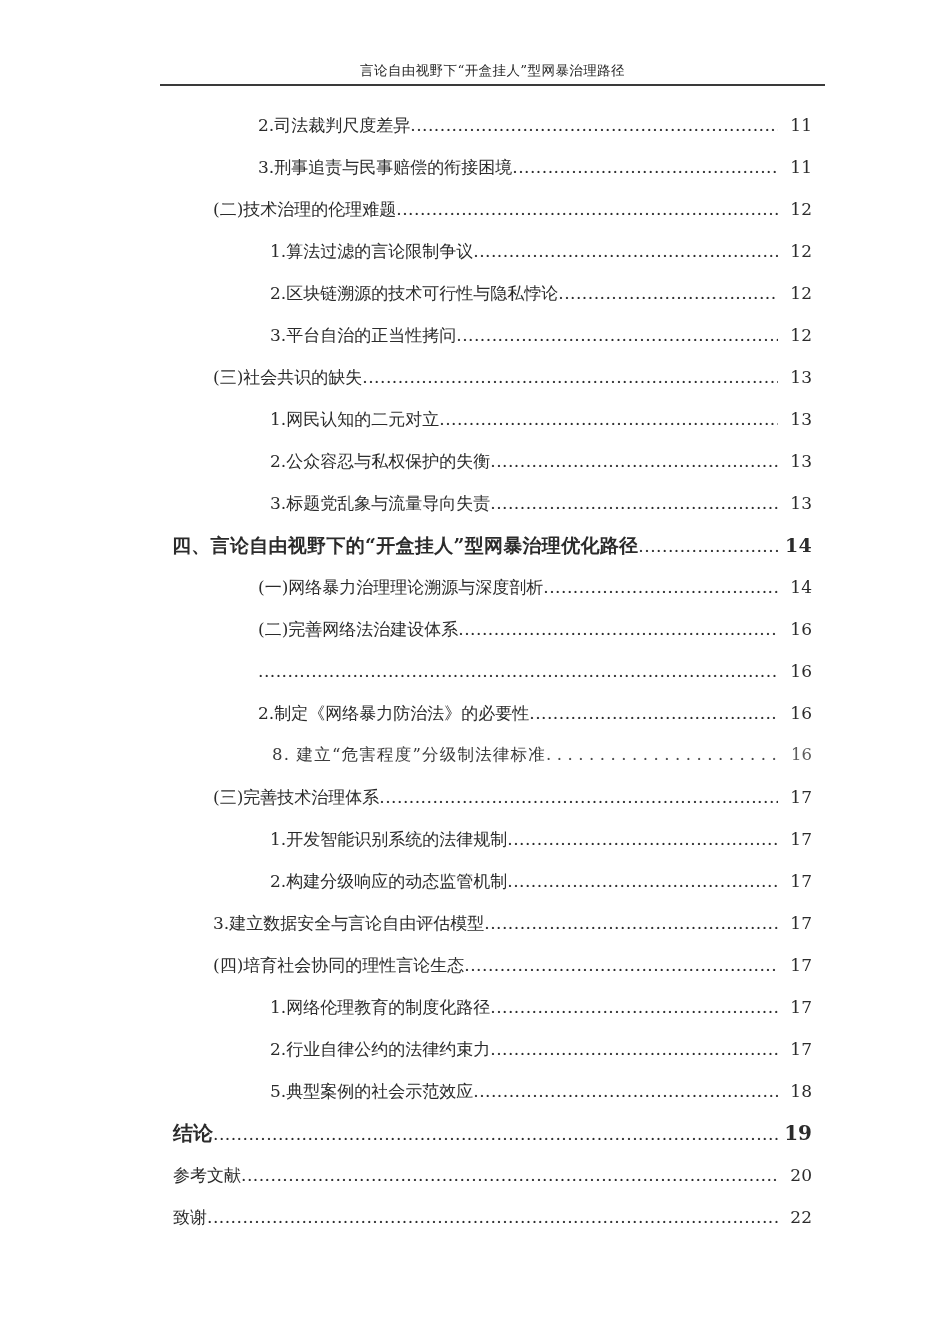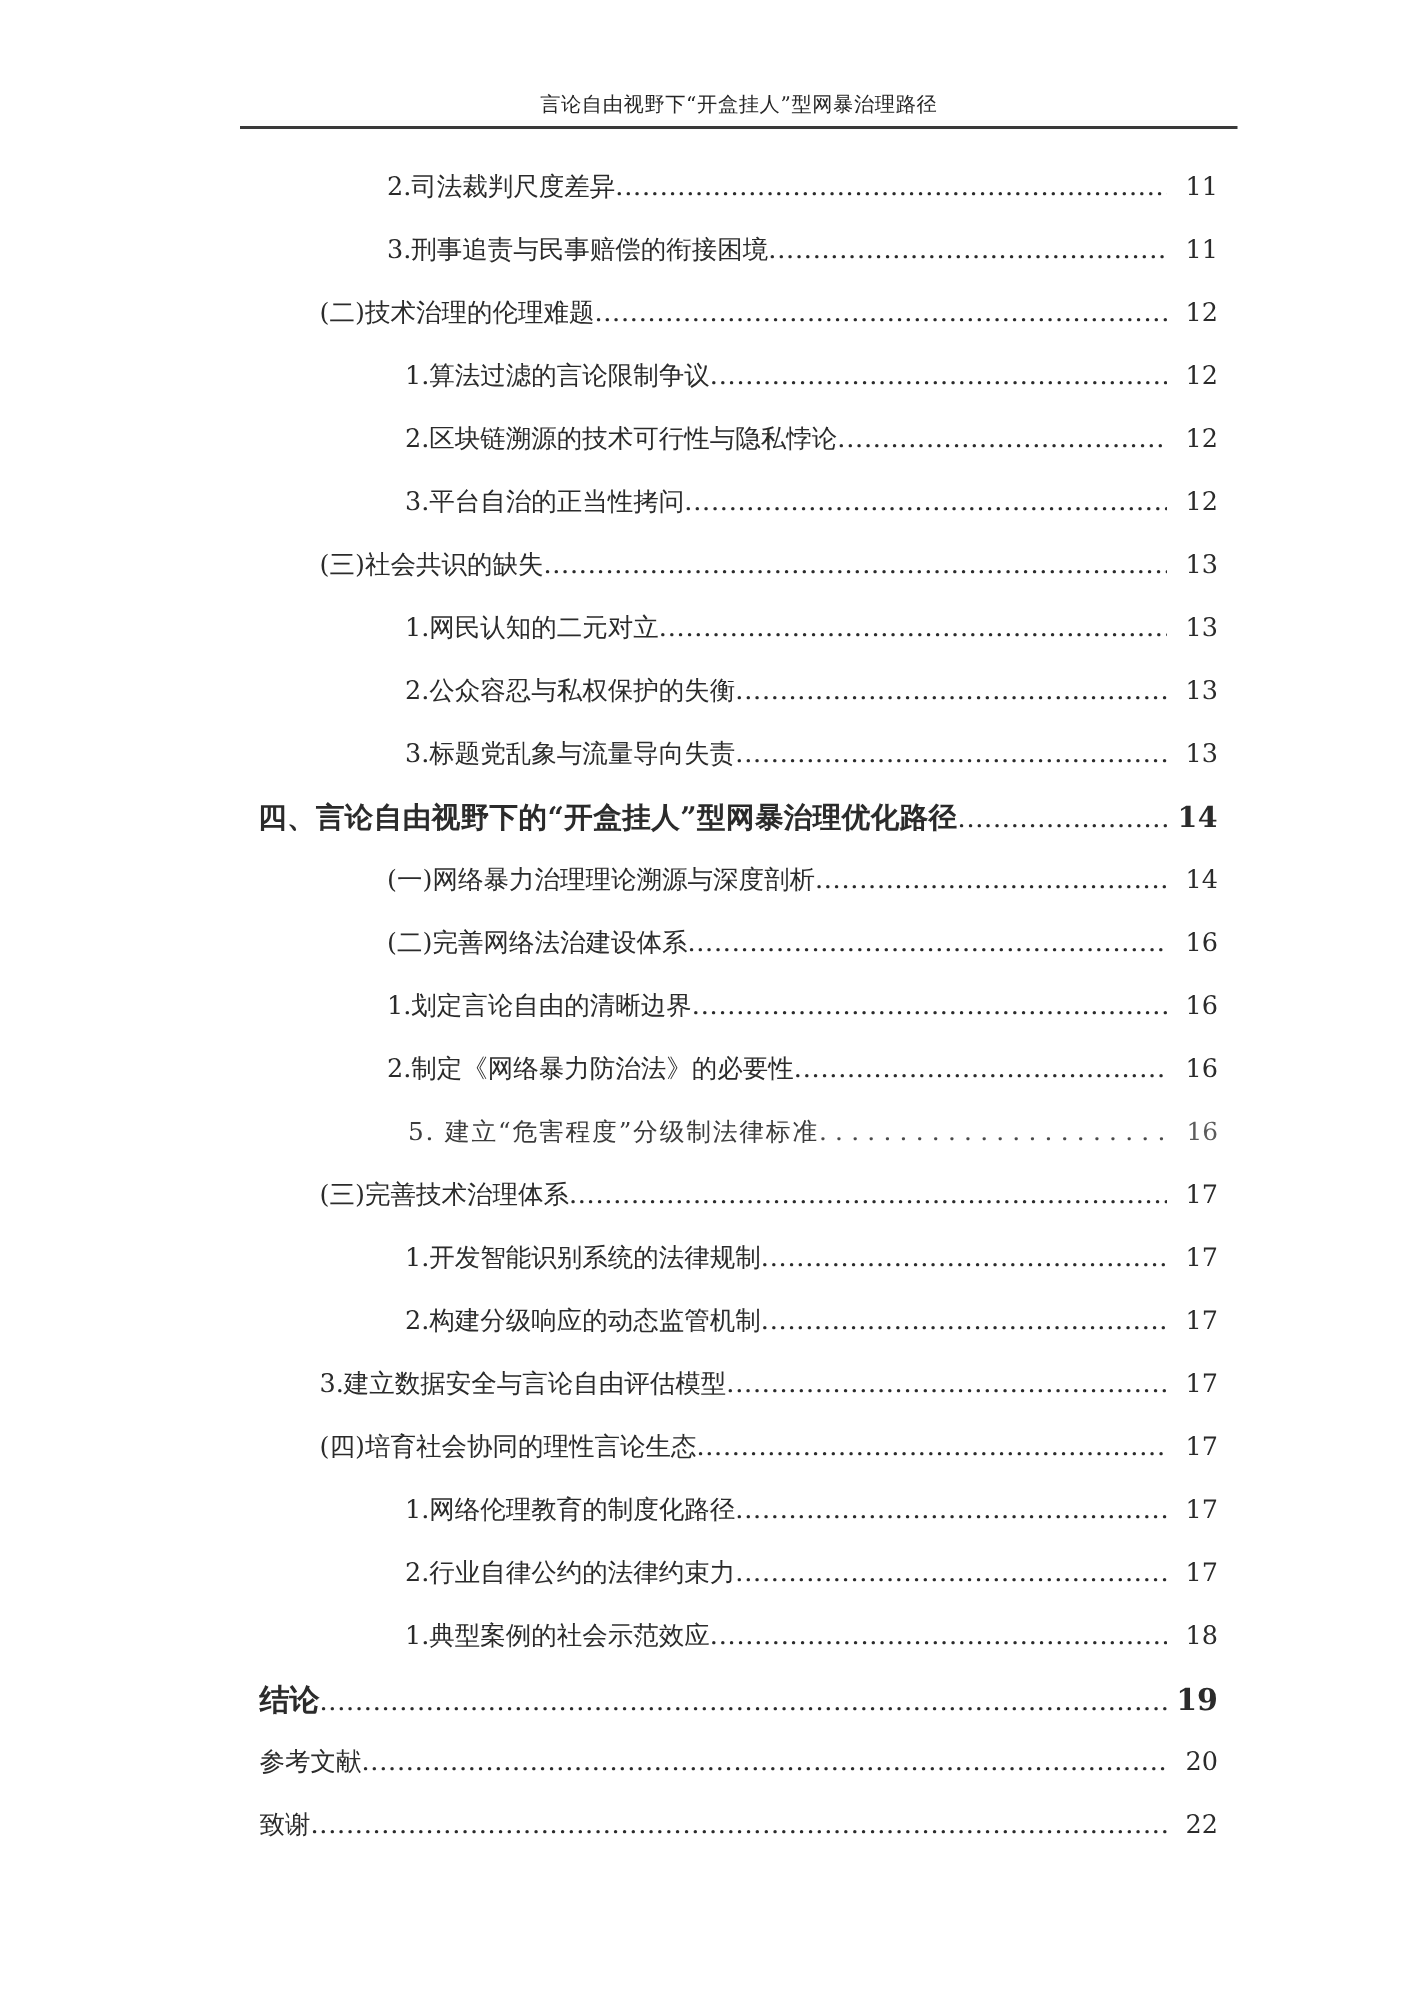--- a/index.html
+++ b/index.html
@@ -234,35 +234,34 @@
     </div>
     <div class="toc-row lvl-b">
       <div class="toc-line">
         <span class="toc-title">(二)完善网络法治建设体系</span>
         <span class="toc-leader"></span>
         <span class="toc-page">16</span>
       </div>
     </div>
     <div class="toc-row lvl-b">
       <div class="toc-line">
-        <span class="toc-title">1.划定言论自由的清晰边界</span>
         <span class="toc-leader"></span>
         <span class="toc-page">16</span>
       </div>
     </div>
     <div class="toc-row lvl-b">
       <div class="toc-line">
         <span class="toc-title">2.制定《网络暴力防治法》的必要性</span>
         <span class="toc-leader"></span>
         <span class="toc-page">16</span>
       </div>
     </div>
     <div class="toc-row lvl-d alt-font">
       <div class="toc-line">
-        <span class="toc-title">5. 建立“危害程度”分级制法律标准</span>
+        <span class="toc-title">8. 建立“危害程度”分级制法律标准</span>
         <span class="toc-leader"></span>
         <span class="toc-page">16</span>
       </div>
     </div>
     <div class="toc-row lvl-a">
       <div class="toc-line">
         <span class="toc-title">(三)完善技术治理体系</span>
         <span class="toc-leader"></span>
         <span class="toc-page">17</span>
       </div>
@@ -304,21 +303,21 @@
     </div>
     <div class="toc-row lvl-c">
       <div class="toc-line">
         <span class="toc-title">2.行业自律公约的法律约束力</span>
         <span class="toc-leader"></span>
         <span class="toc-page">17</span>
       </div>
     </div>
     <div class="toc-row lvl-c">
       <div class="toc-line">
-        <span class="toc-title">1.典型案例的社会示范效应</span>
+        <span class="toc-title">5.典型案例的社会示范效应</span>
         <span class="toc-leader"></span>
         <span class="toc-page">18</span>
       </div>
     </div>
     <div class="toc-row lvl-flush bold-entry">
       <div class="toc-line">
         <span class="toc-title">结论</span>
         <span class="toc-leader"></span>
         <span class="toc-page">19</span>
       </div>

